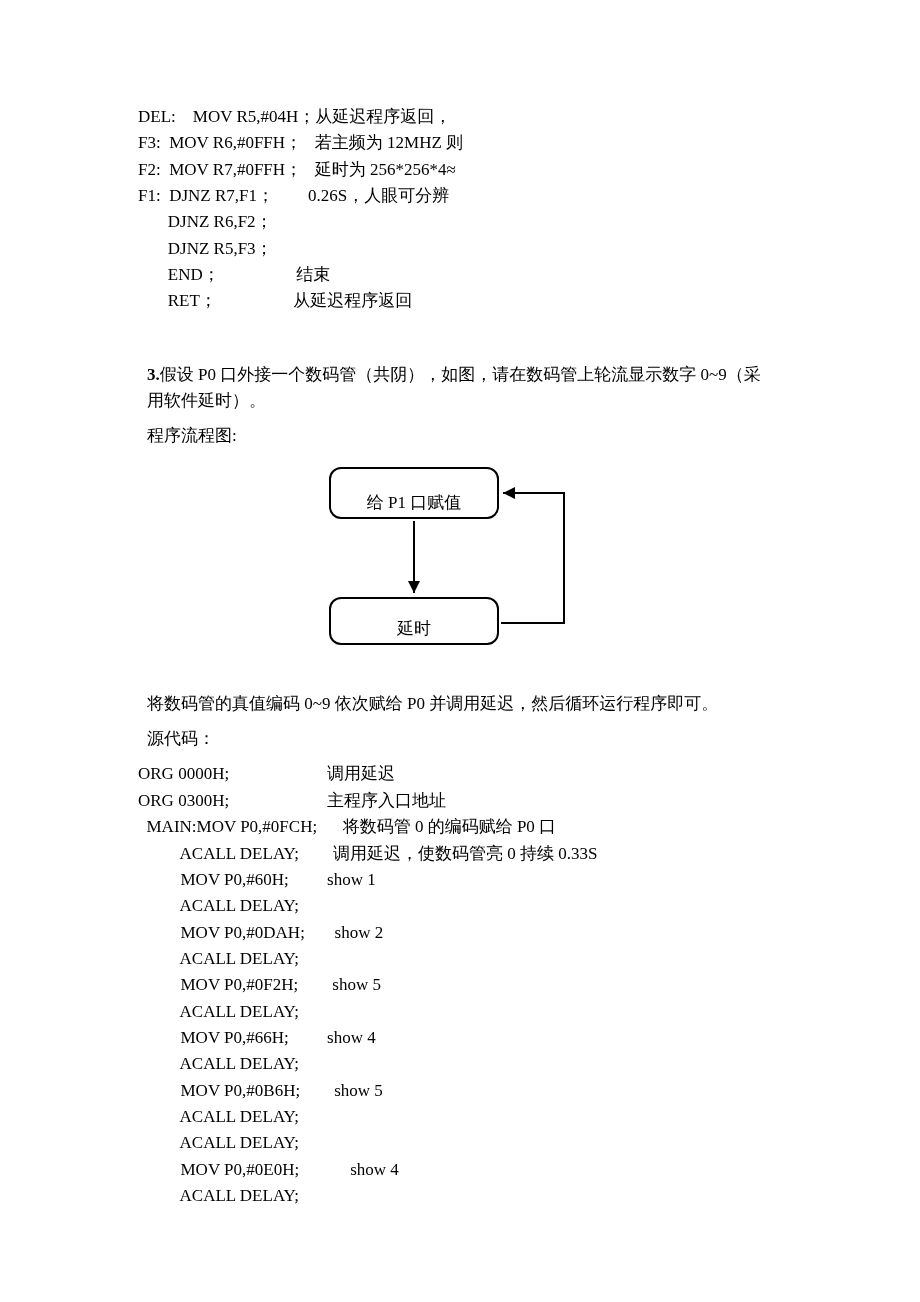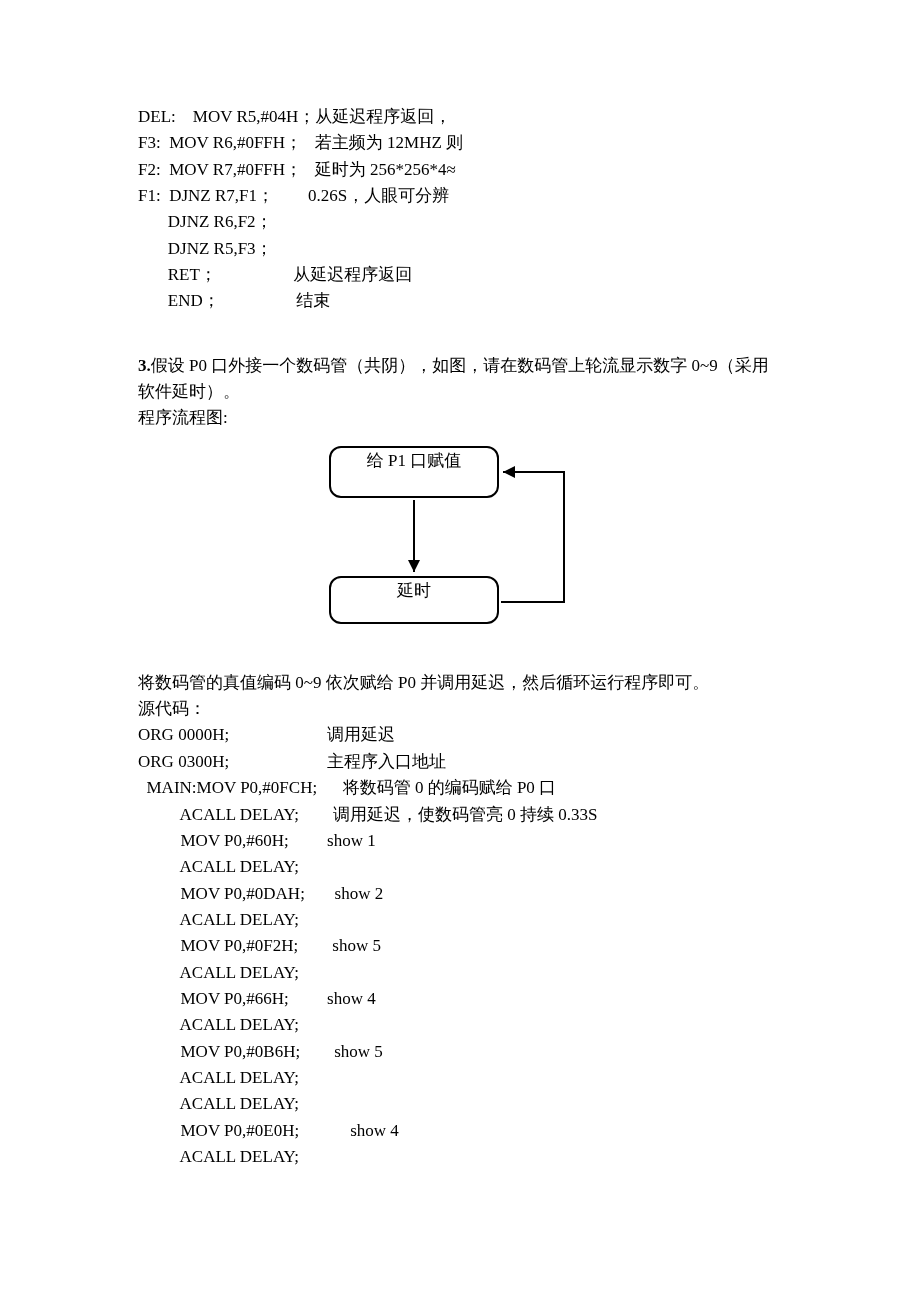--- a/index.html
+++ b/index.html
@@ -14,38 +14,38 @@
   .page {
     width: 920px;
     box-sizing: border-box;
     padding: 104px 140px 120px 138px;
   }
   .code-line {
     white-space: pre;
     font-family: "Times New Roman", "SimSun", serif;
   }
   .para {
-    margin: 0;
+    margin: 9px;
   }
   .block-spacer-large {
     height: 38px;
   }
   .flowchart {
     position: relative;
     width: 300px;
     height: 220px;
     margin: 6px auto 12px auto;
   }
   .flow-box {
     position: absolute;
     border: 2.5px solid #000;
     border-radius: 12px;
     background: #fff;
     display: flex;
-    align-items: flex-start;
+    align-items: flex-end;
     justify-content: center;
     font-size: 17px;
     box-sizing: border-box;
   }
   .bold {
     font-weight: bold;
   }
   svg.arrows {
     position: absolute;
     left: 0;
@@ -58,22 +58,22 @@
 
 <div class="page">
 
   <div>
     <div class="code-line">DEL:    MOV R5,#04H；从延迟程序返回，</div>
     <div class="code-line">F3:  MOV R6,#0FFH；   若主频为 12MHZ 则</div>
     <div class="code-line">F2:  MOV R7,#0FFH；   延时为 256*256*4≈</div>
     <div class="code-line">F1:  DJNZ R7,F1；        0.26S，人眼可分辨</div>
     <div class="code-line">       DJNZ R6,F2；</div>
     <div class="code-line">       DJNZ R5,F3；</div>
+    <div class="code-line">       END；                  结束</div>
     <div class="code-line">       RET；                  从延迟程序返回</div>
-    <div class="code-line">       END；                  结束</div>
   </div>
 
   <div class="block-spacer-large"></div>
 
   <p class="para">
     <span class="bold">3.</span><span>假设 P0 口外接一个数码管（共阴），如图，请在数码管上轮流显示数字 0~9（采用软件延时）。</span>
   </p>
   <p class="para">程序流程图:</p>
 
   <div class="flowchart">

